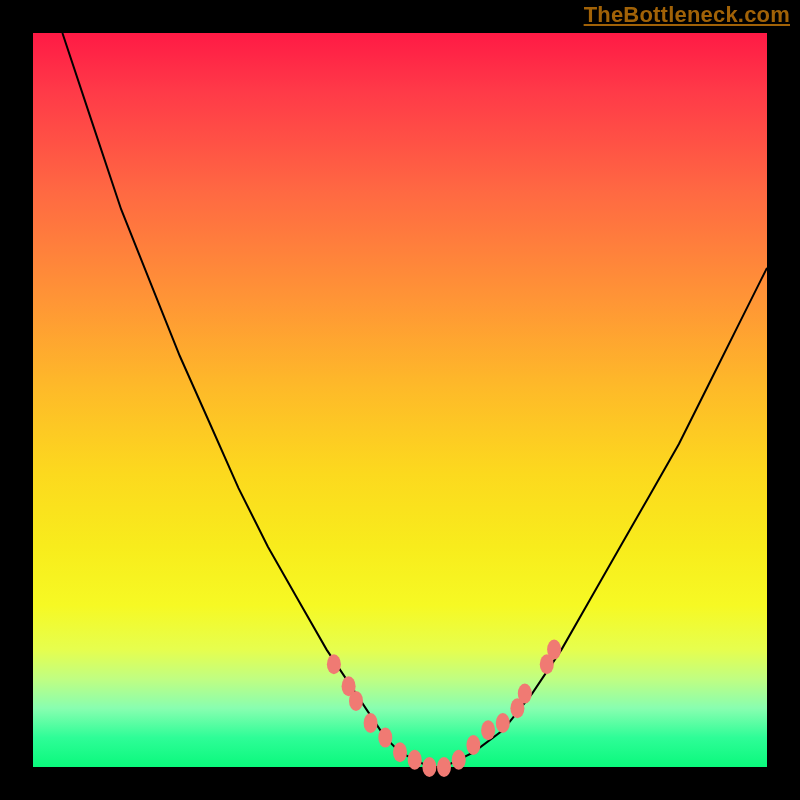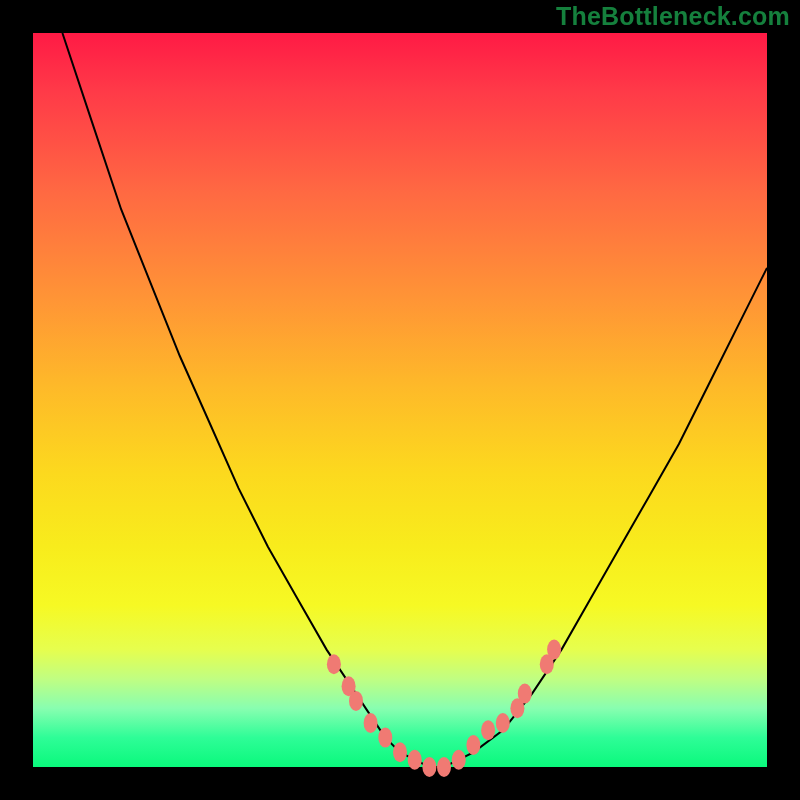--- a/index.html
+++ b/index.html
@@ -38,25 +38,26 @@
       #c0fe82 88%,
       #88feb0 92%,
       #2efd97 96%,
       #0af97c 100%
     );
   }
   .watermark {
     position: absolute;
     top: 2px;
     right: 10px;
-    color: #15803d;
-    font-size: 25px;
+    color: #a16207;
+    font-size: 22px;
     font-weight: 600;
     letter-spacing: 0.2px;
     user-select: none;
+    text-decoration: underline;
   }
   svg {
     position: absolute;
     top: 33px;
     left: 33px;
     width: 734px;
     height: 734px;
     overflow: visible;
   }
   .curve {

